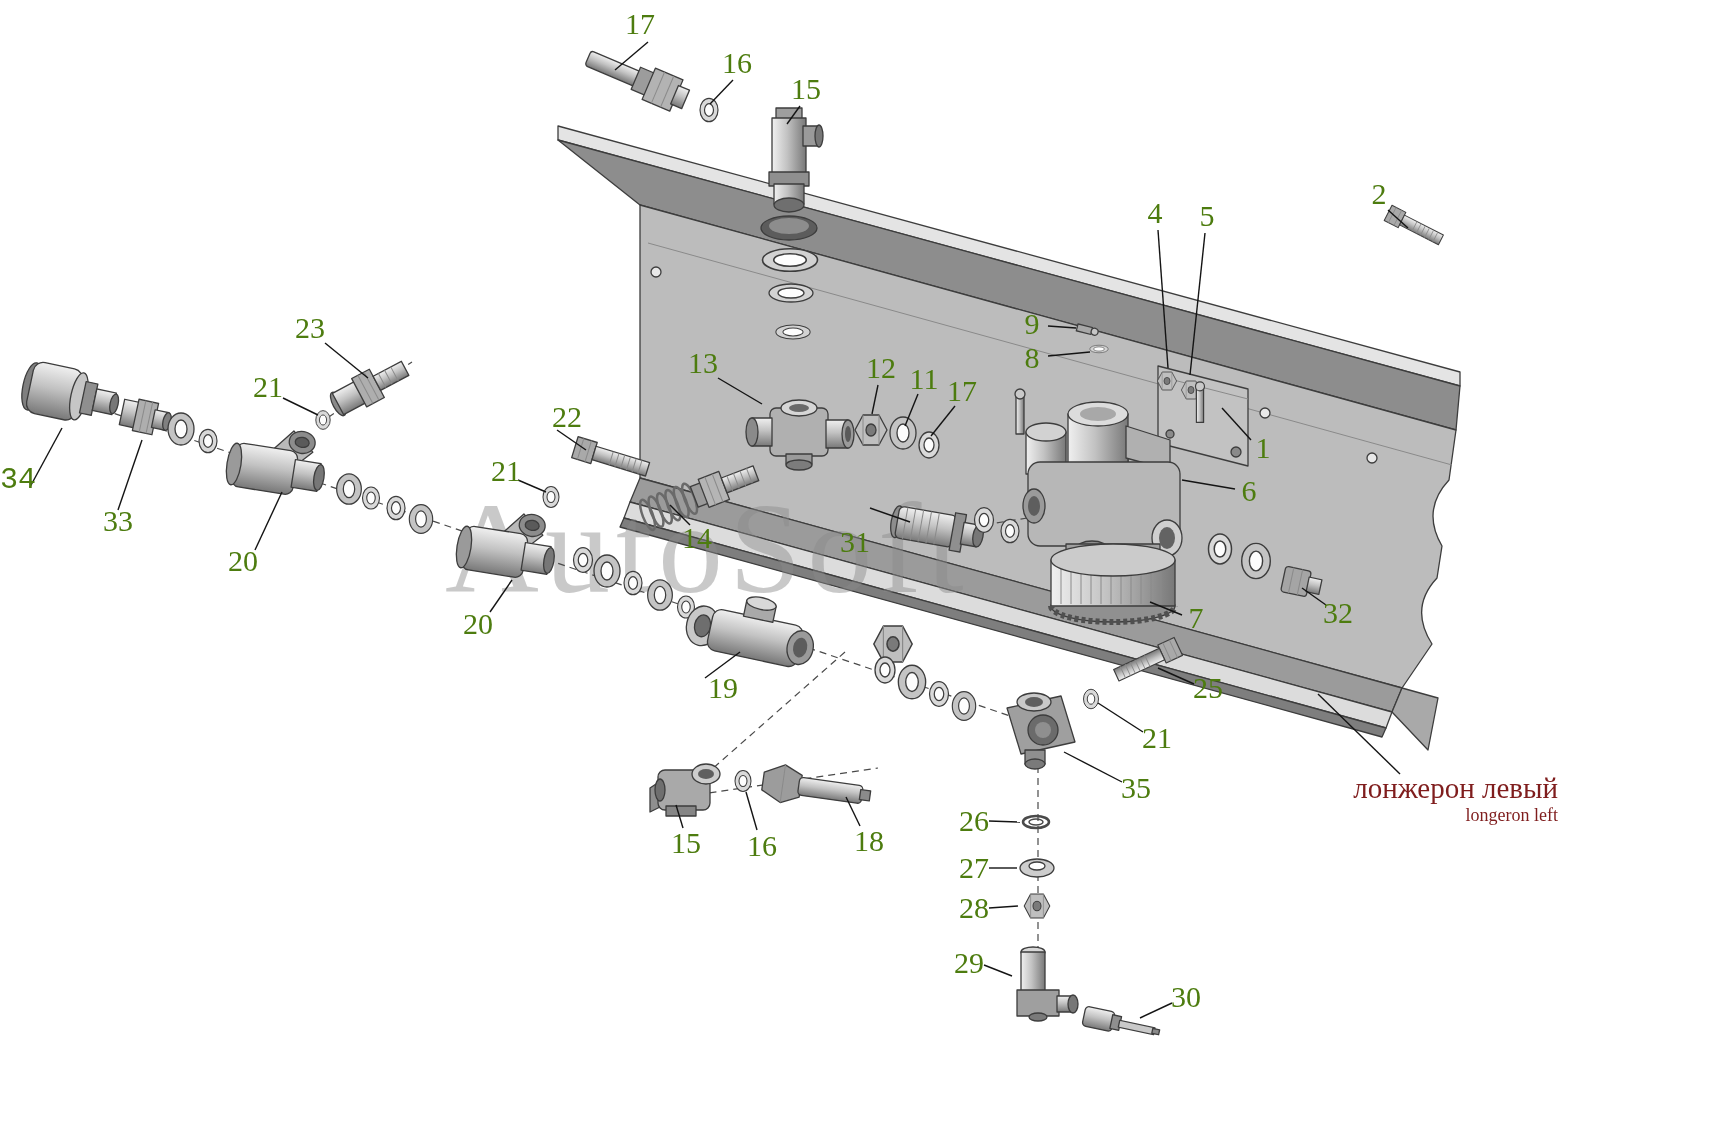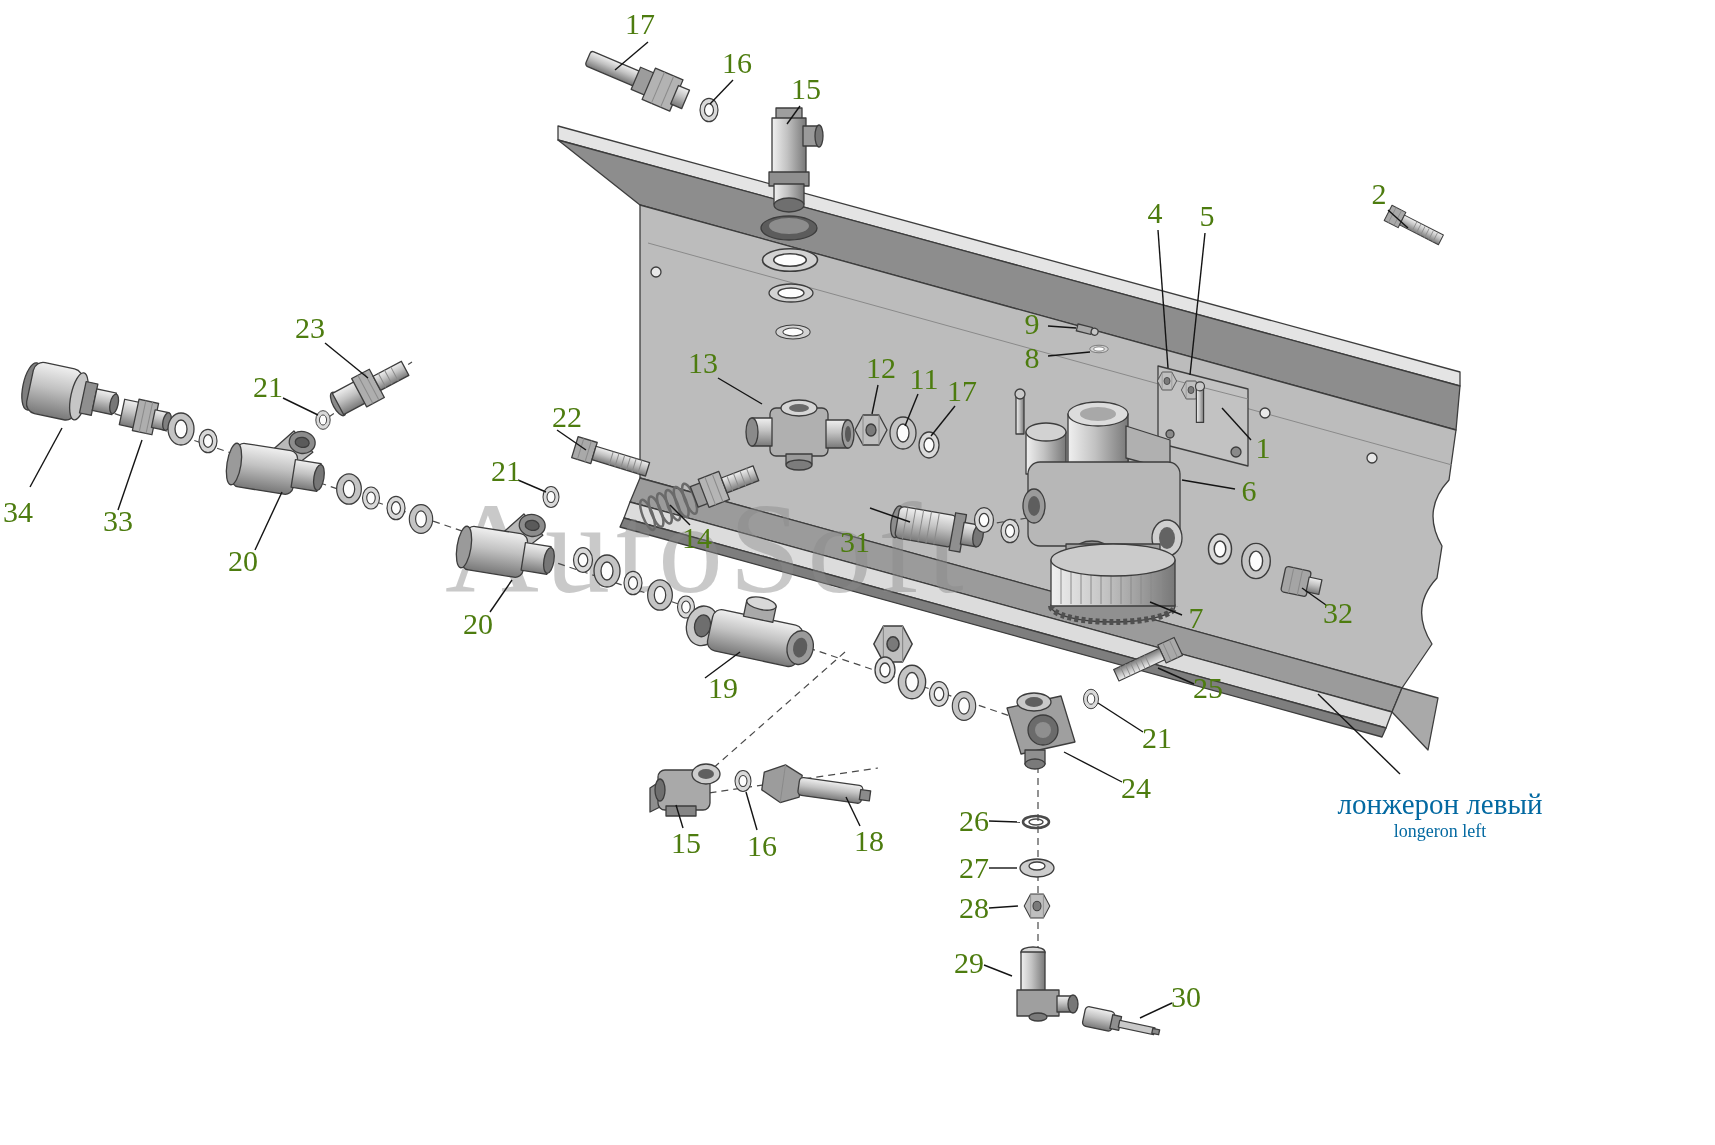--- a/index.html
+++ b/index.html
@@ -5,21 +5,21 @@
   html,body{margin:0;padding:0;background:#fff;}
   .stage{position:relative;width:1715px;height:1145px;background:#fff;overflow:hidden;
          font-family:"Liberation Serif",serif;}
   #diagram-svg{position:absolute;left:0;top:0;}
   .p{stroke:#3d3d3d;stroke-width:1.3;stroke-linejoin:round;}
   .thin{stroke:#8a8a8a;stroke-width:1;}
   .dash{stroke:#4a4a4a;stroke-width:1.2;stroke-dasharray:7 5;fill:none;}
   #leaders line{stroke:#141414;stroke-width:1.4;}
   .callout{position:absolute;transform:translate(-50%,-50%);font-size:30px;color:#4d7c0f;
            white-space:nowrap;line-height:1;}
-  .caption{position:absolute;left:1322px;top:788px;width:236px;text-align:center;color:#0369a1;}
+  .caption{position:absolute;left:1322px;top:772px;width:236px;text-align:right;color:#7f1d1d;}
   .caption .ru{font-size:29px;line-height:1.15;}
   .caption .en{font-size:18px;line-height:1.2;}
   .watermark-text{font-family:"Liberation Serif",serif;letter-spacing:6px;}
 </style>
 </head>
 <body>
 
 <div class="stage">
 
 <svg id="diagram-svg" width="1715" height="1145" viewBox="0 0 1715 1145">
@@ -407,34 +407,34 @@
       <div class="callout" style="left: 1032px; top: 324px;">9</div>
       <div class="callout" style="left: 1032px; top: 358px;">8</div>
       <div class="callout" style="left: 310px; top: 328px;">23</div>
       <div class="callout" style="left: 268px; top: 387px;">21</div>
       <div class="callout" style="left: 703px; top: 363px;">13</div>
       <div class="callout" style="left: 881px; top: 368px;">12</div>
       <div class="callout" style="left: 924px; top: 379px;">11</div>
       <div class="callout" style="left: 962px; top: 391px;">17</div>
       <div class="callout" style="left: 1263px; top: 448px;">1</div>
       <div class="callout" style="left: 543px; top: 417px; margin-left: 24px;">22</div>
-      <div class="callout" style="left: 18px; top: 512px;">34</div>
+      <div class="callout" style="left: 18px; top: 480px; font-family: Liberation Mono, monospace;">34</div>
       <div class="callout" style="left: 107px; top: 521px; margin-left: 11px;">33</div>
       <div class="callout" style="left: 855px; top: 498px; margin-top: 44px;">31</div>
       <div class="callout" style="left: 1249px; top: 491px;">6</div>
       <div class="callout" style="left: 243px; top: 561px;">20</div>
       <div class="callout" style="left: 697px; top: 538px;">14</div>
       <div class="callout" style="left: 506px; top: 471px;">21</div>
       <div class="callout" style="left: 478px; top: 624px;">20</div>
       <div class="callout" style="left: 1196px; top: 618px;">7</div>
       <div class="callout" style="left: 1338px; top: 613px;">32</div>
       <div class="callout" style="left: 691px; top: 688px; margin-left: 32px;">19</div>
       <div class="callout" style="left: 1208px; top: 688px;">25</div>
       <div class="callout" style="left: 1157px; top: 738px;">21</div>
-      <div class="callout" style="left: 1136px; top: 788px;">24</div>
+      <div class="callout" style="left: 1136px; top: 788px;">35</div>
       <div class="callout" style="left: 686px; top: 843px;">15</div>
       <div class="callout" style="left: 762px; top: 846px;">16</div>
       <div class="callout" style="left: 869px; top: 841px;">18</div>
       <div class="callout" style="left: 974px; top: 821px;">26</div>
       <div class="callout" style="left: 974px; top: 868px;">27</div>
       <div class="callout" style="left: 974px; top: 908px;">28</div>
       <div class="callout" style="left: 969px; top: 963px;">29</div>
       <div class="callout" style="left: 1186px; top: 997px;">30</div>
     </div>
 

